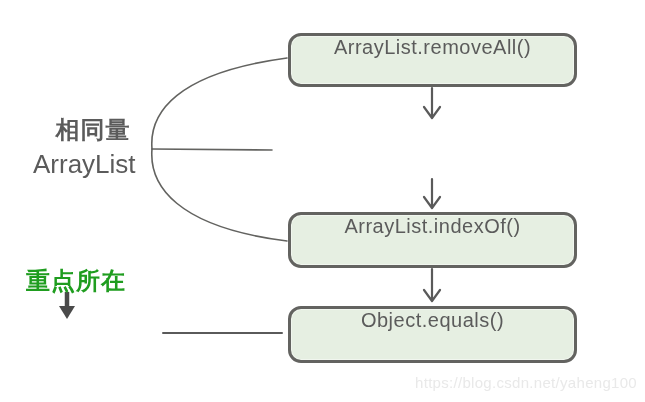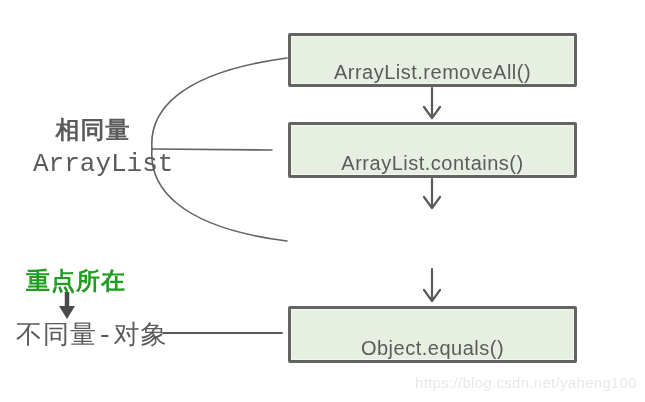--- a/index.html
+++ b/index.html
@@ -53,41 +53,40 @@
     stroke: none;
   }
   .flow-box {
     position: absolute;
     left: 288px;
     width: 289px;
     height: 54px;
     background: var(--box-fill, #e6efe2);
     border: 3px solid var(--box-border, #636360);
     box-sizing: border-box;
-    border-radius: 2px;
+    border-radius: 13px;
     display: flex;
-    align-items: flex-end;
+    align-items: flex-start;
     justify-content: center;
     box-shadow: inset 0 0 0 1px rgba(255,255,255,0.45);
   }
   .flow-box .box-label {
     color: var(--text, #5b5b5b);
     font-size: 20px;
     letter-spacing: 0.5px;
     white-space: nowrap;
   }
   .box-1 { top: 33px; }
   .box-2 { top: 122px; height: 56px; }
   .box-3 { top: 212px; height: 56px; }
   .box-4 { top: 306px; height: 57px; }
   .side-label {
     position: absolute;
     color: var(--text, #5b5b5b);
     white-space: nowrap;
-    font-family: Liberation Mono, monospace;
   }
   .label-same-1 {
     left: 40px;
     top: 114px;
     width: 106px;
     text-align: center;
     font-size: 24px;
     font-weight: bold;
     letter-spacing: 1px;
   }
@@ -139,29 +138,28 @@
     <path class="plain-line" d="M 163 333 L 282 333"></path>
 
     <path class="thick-arrow-line" d="M 67 292 L 67 308"></path>
     <polygon class="thick-arrow-head" points="59,306 75,306 67,319"></polygon>
   </svg>
 
   <div class="flow-box box-1">
     <span class="box-label">ArrayList.removeAll()</span>
   </div>
 
-  <div class="flow-box box-2">
-    <span class="box-label">ArrayList.contains()</span>
+
+  <div class="flow-box box-3">
+    <span class="box-label">ArrayList.indexOf()</span>
   </div>
-
 
   <div class="flow-box box-4">
     <span class="box-label">Object.equals()</span>
   </div>
 
   <div class="side-label label-same-1">相同量</div>
   <div class="side-label label-same-2">ArrayList</div>
   <div class="side-label label-highlight">重点所在</div>
-  <div class="side-label label-different">不同量-对象</div>
 
   <div class="watermark">https://blog.csdn.net/yaheng100</div>
 
 </div>
 
 </body></html>

